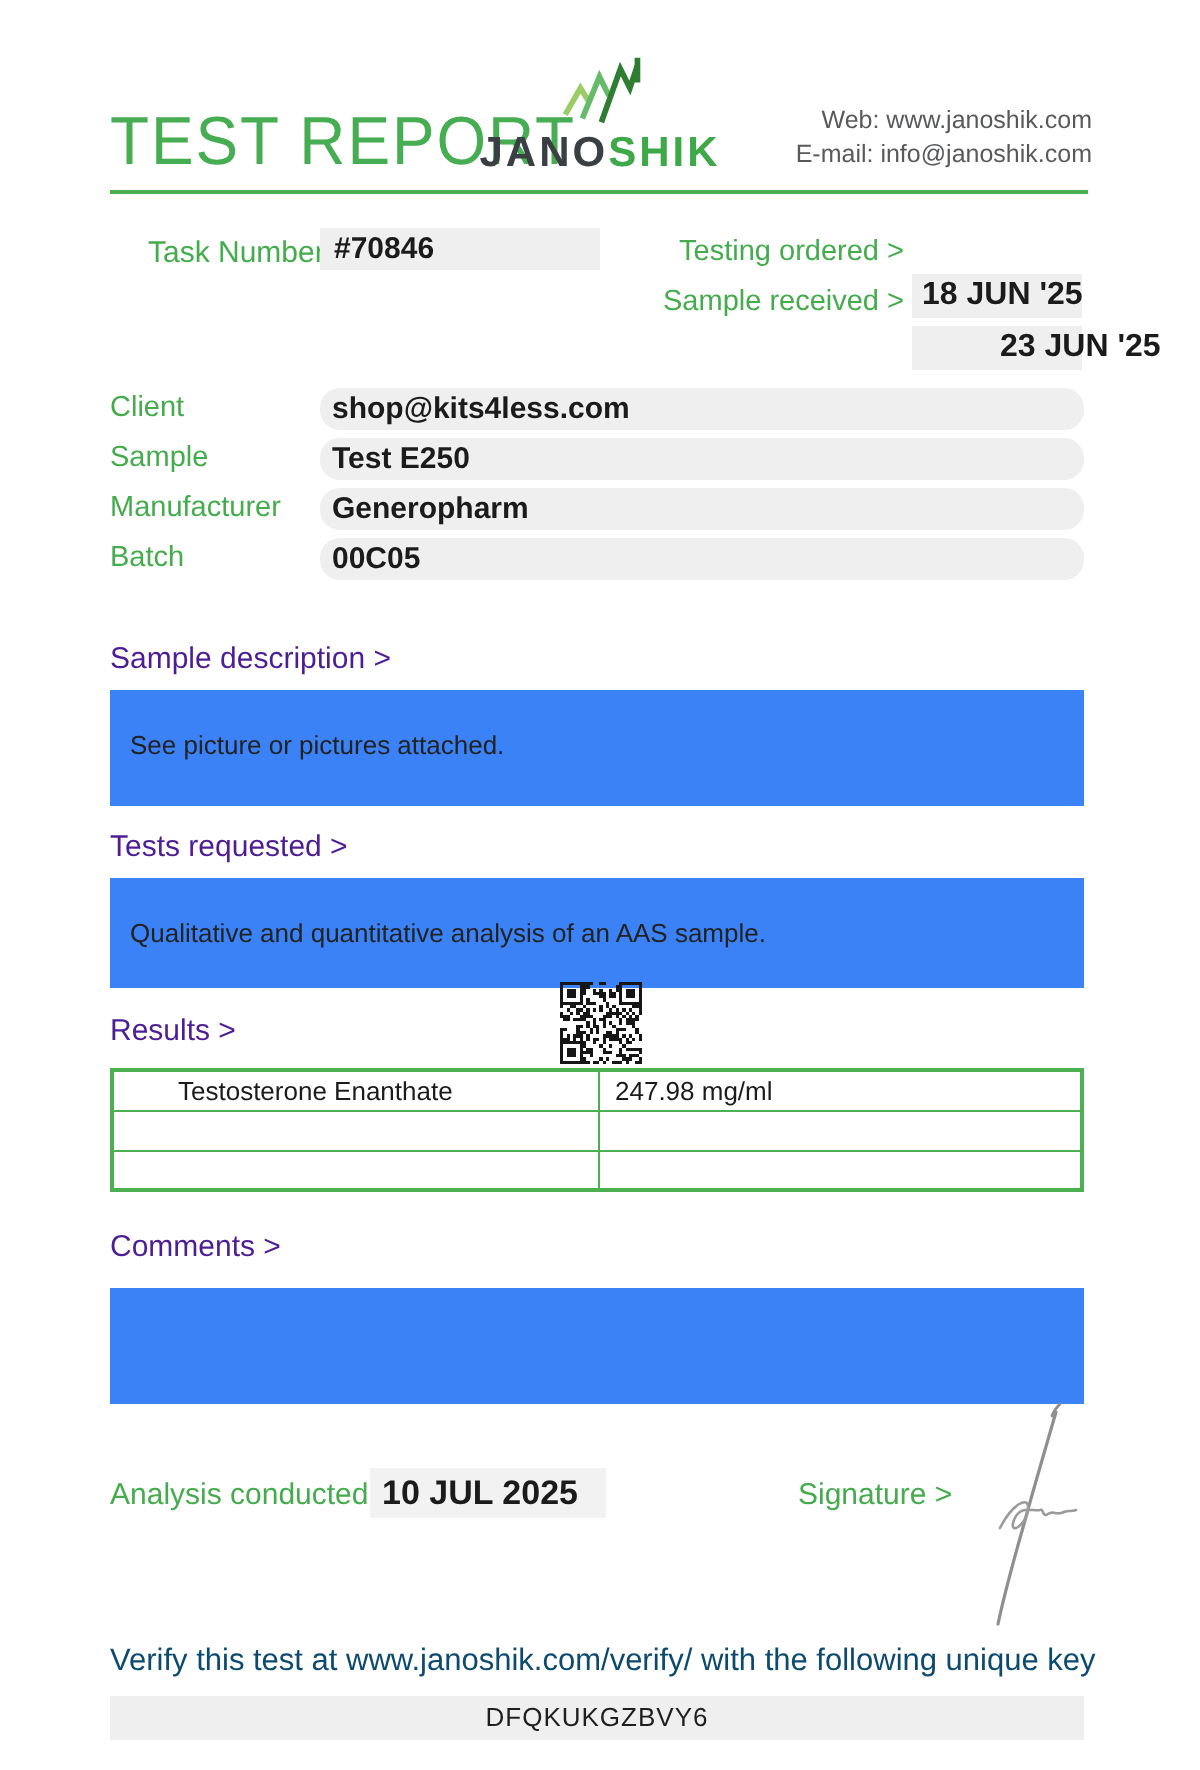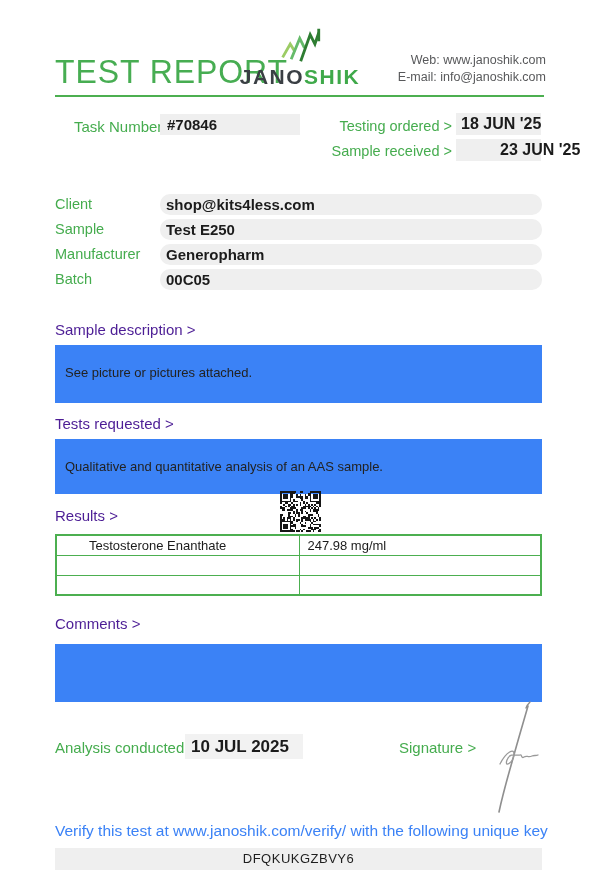--- a/index.html
+++ b/index.html
@@ -27,21 +27,21 @@
   .header-rule { position:absolute; left:55px; right:56px; top:95px; height:2px; background:#4caf50; }
 
   
   .label-green { color:#45ac4e; font-size:14.5px; white-space:nowrap; }
   .task-label { position:absolute; left:55px; top:118px; font-size:15px;margin-left:19px; }
   .task-value { position:absolute; left:160px; top:114px; width:140px; height:21px;
     background:#efefef; font-size:15px; font-weight:bold; line-height:21px; padding-left:7px; }
   .ordered-label   { position:absolute; left:300px; width:152px; top:118px; text-align:right; }
   .received-label  { position:absolute; left:300px; width:152px; top:143px; text-align:right; }
   .date-value { position:absolute; left:456px; width:85px; height:22px; background:#efefef;
-    font-size:16px; font-weight:bold; line-height:22px; padding-left:5px; white-space:nowrap; }
+    font-size:16px; font-weight:bold; line-height:22px; padding-left:5px; white-space:nowrap;margin-top:24px; }
   .date-1 { top:113px; } .date-2 { top:139px;padding-left:44px; }
 
   
   .detail-row { position:absolute; left:0; width:600px; height:25px; }
   .detail-label { position:absolute; left:55px; top:2px; }
   .detail-value { position:absolute; left:160px; top:0; width:382px; height:21px;
     background:#efefef; font-size:15px; font-weight:600; line-height:21px; padding-left:6px;border-radius:10px; }
 
   
   .section-label { position:absolute; left:55px; font-size:15px; color:#4c1d95; white-space:nowrap; }
@@ -57,21 +57,21 @@
 
   .qr-wrap { position:absolute; left:280px; top:491px; width:41px; height:41px; }
 
   
   .analysis-label { position:absolute; left:55px; top:739px; font-size:15px; }
   .analysis-value { position:absolute; left:185px; top:734px; width:118px; height:25px;
     background:#f2f2f2; font-size:17px; font-weight:bold; line-height:25px; padding-left:6px; white-space:nowrap; }
   .signature-label { position:absolute; left:399px; top:739px; font-size:15px; }
   .signature-wrap { position:absolute; left:470px; top:700px; width:75px; height:118px; }
 
-  .verify-text { position:absolute; left:55px; top:822px; font-size:15.5px; color:#3b82f6; white-space:nowrap; }
+  .verify-text { position:absolute; left:55px; top:822px; font-size:15.5px; color:#0c4a6e; white-space:nowrap; }
   .key-box { position:absolute; left:55px; top:848px; width:487px; height:22px; background:#efefef;
     text-align:center; font-size:13px; font-weight:500; line-height:22px; letter-spacing:.5px; color:#1f1f1f; }
 </style>
 </head>
 <body>
 
 <div id="page">
 
   <div class="report-title">TEST REPORT</div>
 

